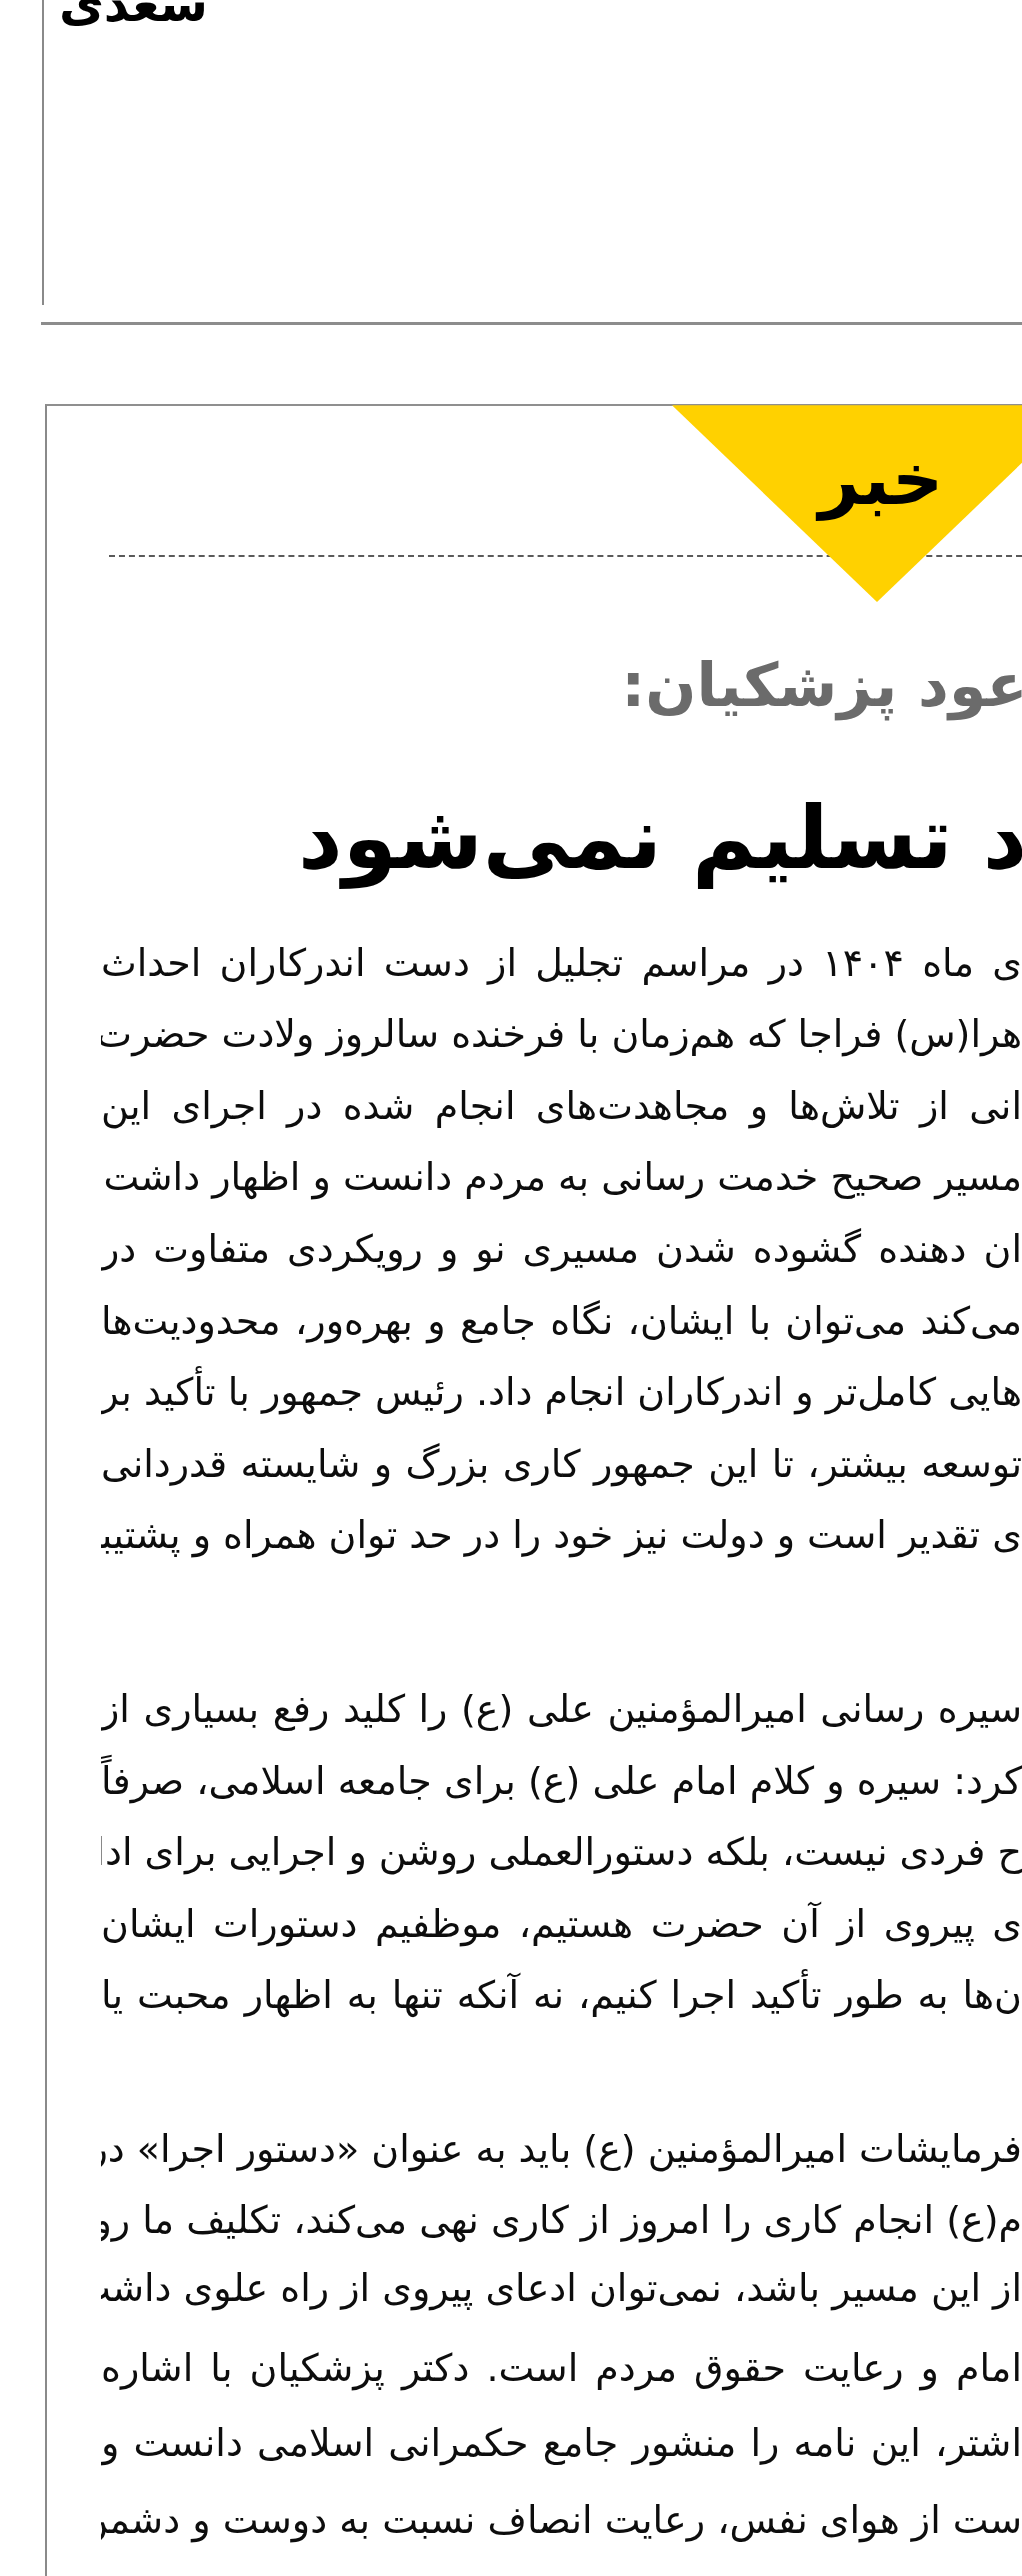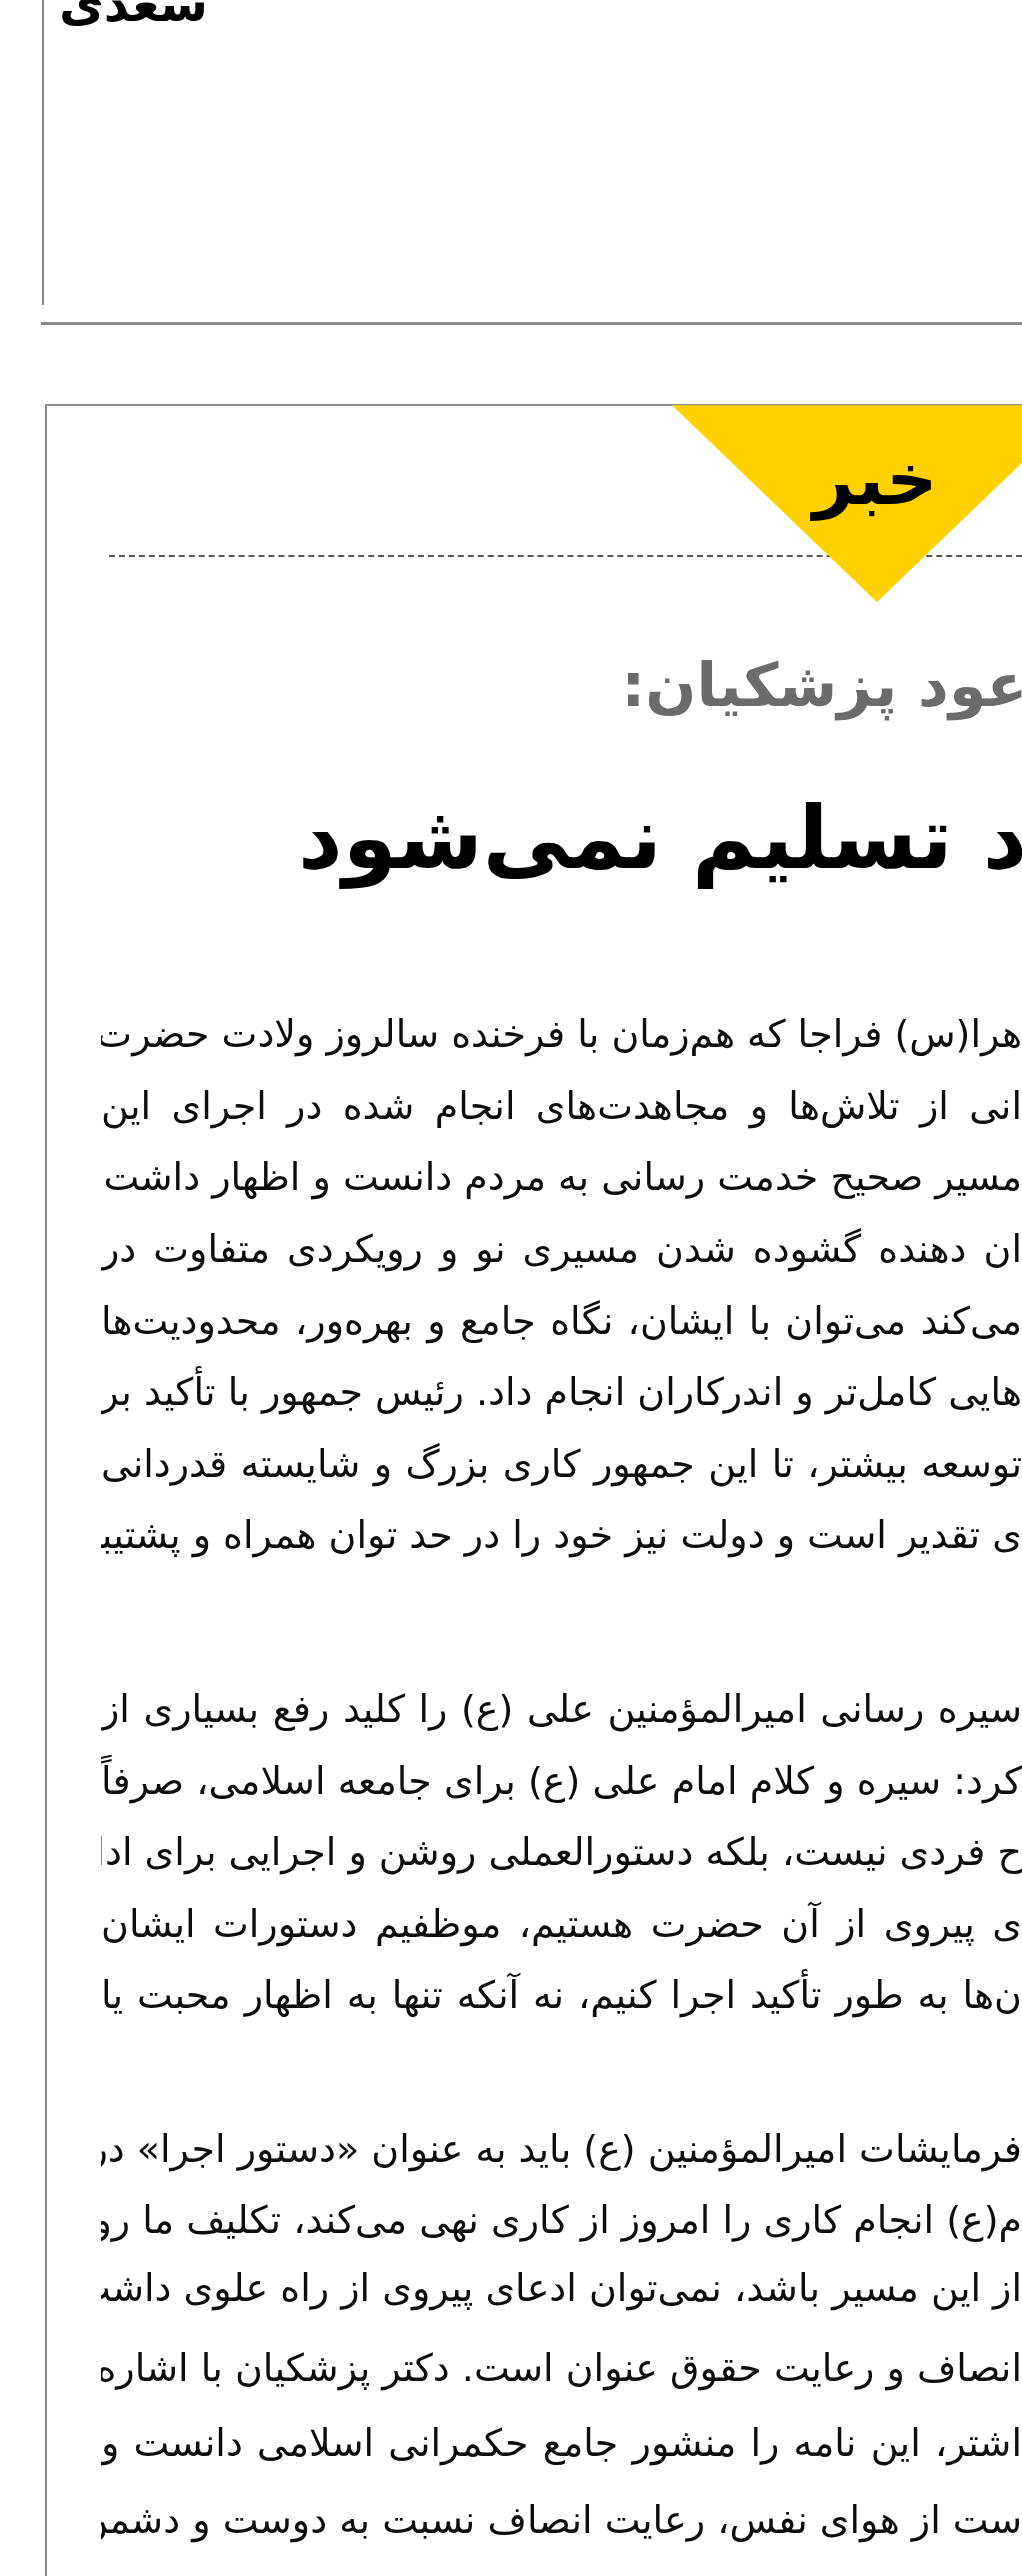--- a/index.html
+++ b/index.html
@@ -28,21 +28,21 @@
   }
   .dash-line {
     left: 109px; top: 555px; width: 913px; height: 0;
     border-top: 2.7px dashed #5a5a5a;
   }
   .badge { left: 672px; top: 405px; width: 410px; height: 198px; }
   .badge svg { display: block; }
   .badge-label {
     left: 813px; top: 429px; width: 136px; height: 102px;
     font-weight: bold; font-size: 71px; line-height: 102px;
-    text-align: left; direction: rtl; color: #000; white-space: nowrap;
+    text-align: center; direction: rtl; color: #000; white-space: nowrap;
   }
 
   .subtitle {
     right: -5.5px; top: 644px; left: 627px;
     font-weight: bold; font-size: 60px; line-height: 82px;
     color: #6b6b6b; direction: rtl; text-align: left; white-space: nowrap; overflow: visible;
   }
   .headline {
     right: -5.5px; top: 784px; left: 399px;
     font-weight: bold; font-size: 87px; line-height: 109px;
@@ -72,35 +72,36 @@
     <polygon points="0,0 602,0 301,289" fill="#FFD100"></polygon>
   </svg>
 </div>
 <div class="abs badge-label">خبر</div>
 
 <div class="abs subtitle">عود پزشکیان:</div>
 <div class="abs headline">د تسلیم نمی‌شود</div>
 
 <div class="abs body-col" style="top:0; height:2576px;">
 
+  <div class="body-line" style="top:927px">ی ماه ۱۴۰۴ در مراسم تجلیل از دست اندرکاران احداث</div>
   <div class="body-line" style="top:1070px">انی از تلاش‌ها و مجاهدت‌های انجام شده در اجرای این</div>
   <div class="body-line" style="top:998px">هرا(س) فراجا که هم‌زمان با فرخنده سالروز ولادت حضرت</div>
   <div class="body-line" style="top:1141px">مسیر صحیح خدمت رسانی به مردم دانست و اظهار داشت:</div>
   <div class="body-line" style="top:1213px">ان دهنده گشوده شدن مسیری نو و رویکردی متفاوت در</div>
   <div class="body-line" style="top:1285px">می‌کند می‌توان با ایشان، نگاه جامع و بهره‌ور، محدودیت‌ها</div>
   <div class="body-line" style="top:1356px">هایی کامل‌تر و اندرکاران انجام داد. رئیس جمهور با تأکید بر</div>
   <div class="body-line" style="top:1428px">توسعه بیشتر، تا این جمهور کاری بزرگ و شایسته قدردانی</div>
   <div class="body-line" style="top:1499px">ی تقدیر است و دولت نیز خود را در حد توان همراه و پشتیبان</div>
 
   <div class="body-line" style="top:1673px">سیره رسانی امیرالمؤمنین علی (ع) را کلید رفع بسیاری از</div>
   <div class="body-line" style="top:1745px">کرد: سیره و کلام امام علی (ع) برای جامعه اسلامی، صرفاً</div>
   <div class="body-line" style="top:1816px">ح فردی نیست، بلکه دستورالعملی روشن و اجرایی برای اداره</div>
   <div class="body-line" style="top:1888px">ی پیروی از آن حضرت هستیم، موظفیم دستورات ایشان</div>
   <div class="body-line" style="top:1959px">ن‌ها به طور تأکید اجرا کنیم، نه آنکه تنها به اظهار محبت یا</div>
 
   <div class="body-line" style="top:2113px">فرمایشات امیرالمؤمنین (ع) باید به عنوان «دستور اجرا» در</div>
   <div class="body-line" style="top:2184px">م(ع) انجام کاری را امروز از کاری نهی می‌کند، تکلیف ما روشن</div>
   <div class="body-line" style="top:2252px">از این مسیر باشد، نمی‌توان ادعای پیروی از راه علوی داشت.</div>
-  <div class="body-line" style="top:2332px">انصاف و رعایت حقوق عنوان است. دکتر پزشکیان با اشاره</div>
+  <div class="body-line" style="top:2332px">امام و رعایت حقوق مردم است. دکتر پزشکیان با اشاره</div>
   <div class="body-line" style="top:2407px">اشتر، این نامه را منشور جامع حکمرانی اسلامی دانست و</div>
   <div class="body-line" style="top:2484px">ست از هوای نفس، رعایت انصاف نسبت به دوست و دشمن،</div>
 </div>
 
 
 </body></html>

